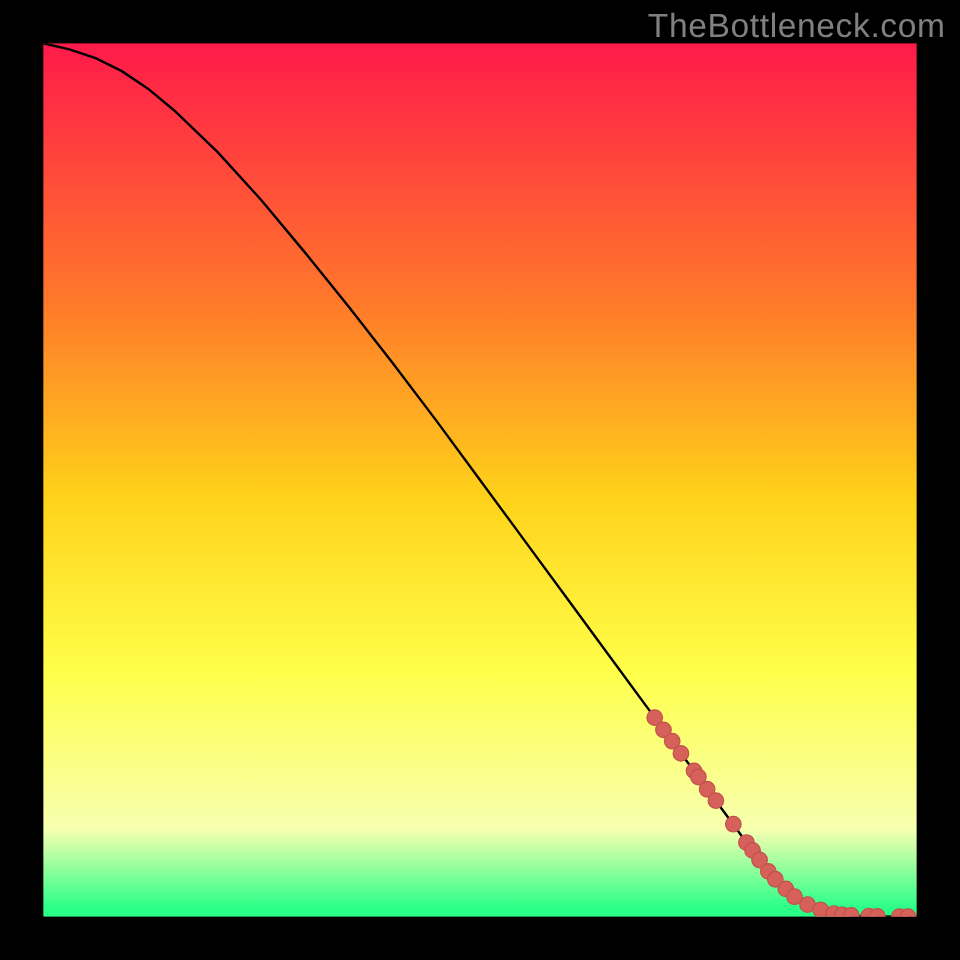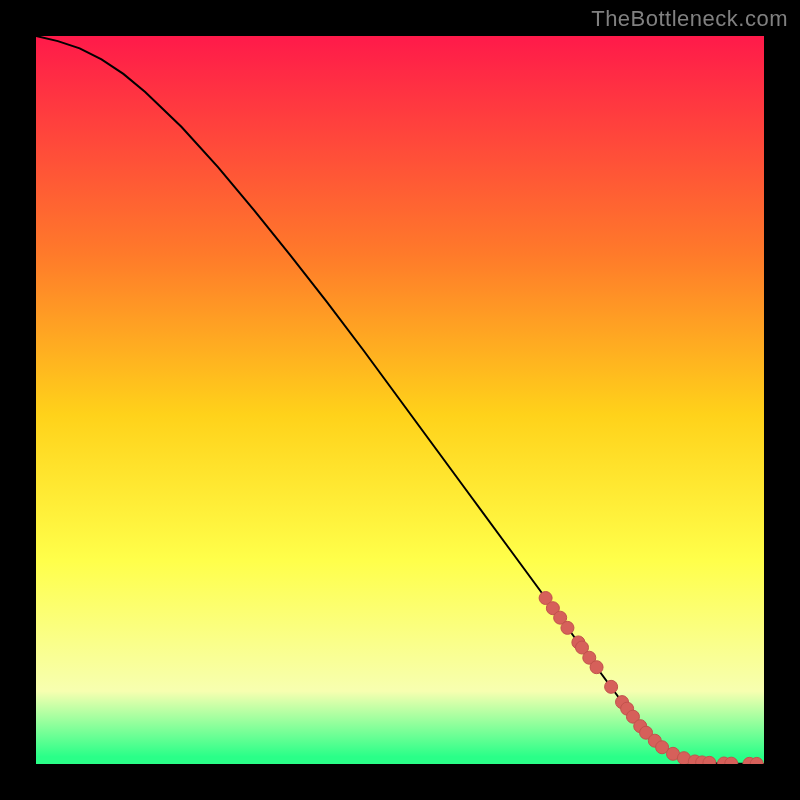--- a/index.html
+++ b/index.html
@@ -15,21 +15,21 @@
     position: relative;
     width: 800px;
     height: 800px;
     background: #000000;
   }
   .watermark {
     position: absolute;
     top: 6px;
     right: 12px;
     color: #808080;
-    font-size: 22px;
+    font-size: 28px;
     letter-spacing: 0.5px;
     font-weight: 400;
     z-index: 10;
     pointer-events: none;
   }
   .plot-area {
     position: absolute;
     left: 36px;
     top: 36px;
     width: 728px;

